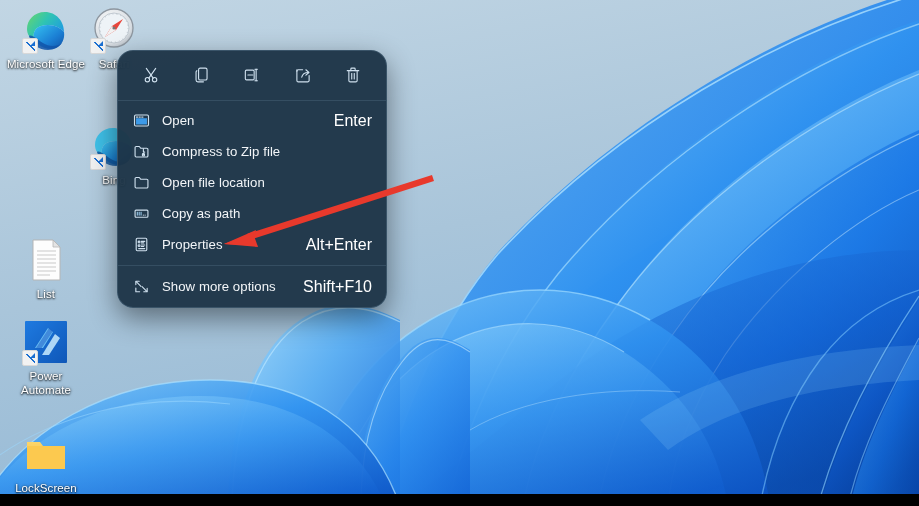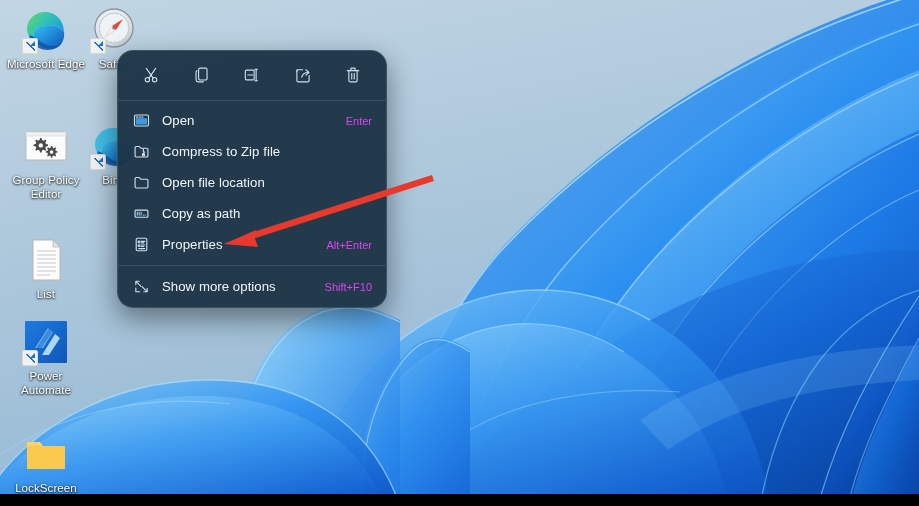--- a/index.html
+++ b/index.html
@@ -117,22 +117,22 @@
     flex: 0 0 22px;
     display: flex;
     align-items: center;
     justify-content: center;
     margin-right: 10px;
   }
   .mi-icon svg { display: block; }
   .mi-label { flex: 1 1 auto; letter-spacing: .05px; }
   .mi-accel {
     flex: 0 0 auto;
-    color: #d946ef;
-    font-size: 11px;
+    color: #ffffff;
+    font-size: 16px;
     padding-left: 12px;
   }
   .menu-sep {
     height: 1px;
     background: rgba(140,170,195,0.18);
     margin: 5px 0 5px 0;
   }
 
   
   #annotation {
@@ -273,35 +273,20 @@
         <polygon points="15,31 22,20 26,24" fill="#f2f2f2"></polygon>
         <circle cx="24" cy="22" r="1.6" fill="#777"></circle>
       </svg>
       <span class="shortcut-badge">
           <i class="arrowhead"></i>
         </span>
     </div>
     <span class="label">Safari</span>
   </div>
 
-  <div class="desk-icon" style="left:4px;  top:122px;">
-    <div class="glyph">
-      <svg width="48" height="48" viewBox="0 0 48 48" xmlns="http://www.w3.org/2000/svg">
-        <rect x="4" y="10" width="40" height="28" rx="1.5" fill="#fcfcfc" stroke="#b9b9b9" stroke-width="1"></rect>
-        <rect x="4" y="10" width="40" height="4" fill="#f0f0f0" stroke="#d2d2d2" stroke-width="0.6"></rect>
-        <g fill="#4a4a4a">
-          <path d="M18 16 l1.6 0 .4 2 1.6 .7 1.7-1.1 1.1 1.1-1.1 1.7 .7 1.6 2 .4 0 1.6-2 .4-.7 1.6 1.1 1.7-1.1 1.1-1.7-1.1-1.6 .7-.4 2-1.6 0-.4-2-1.6-.7-1.7 1.1-1.1-1.1 1.1-1.7-.7-1.6-2-.4 0-1.6 2-.4 .7-1.6-1.1-1.7 1.1-1.1 1.7 1.1 1.6-.7z"></path>
-          <circle cx="18.8" cy="23.4" r="2.2" fill="#fcfcfc"></circle>
-          <path d="M29 24 l1.3 0 .3 1.6 1.3 .6 1.4-.9 .9 .9-.9 1.4 .6 1.3 1.6 .3 0 1.3-1.6 .3-.6 1.3 .9 1.4-.9 .9-1.4-.9-1.3 .6-.3 1.6-1.3 0-.3-1.6-1.3-.6-1.4 .9-.9-.9 .9-1.4-.6-1.3-1.6-.3 0-1.3 1.6-.3 .6-1.3-.9-1.4 .9-.9 1.4 .9 1.3-.6z"></path>
-          <circle cx="29.6" cy="30.1" r="1.8" fill="#fcfcfc"></circle>
-        </g>
-      </svg>
-    </div>
-    <span class="label">Group Policy Editor</span>
-  </div>
 
   <div class="desk-icon" style="left:72px; top:122px;">
     <div class="glyph">
       <svg width="48" height="48" viewBox="0 0 48 48" xmlns="http://www.w3.org/2000/svg">
         <defs>
           <linearGradient id="bg1" x1="0" y1="0" x2="1" y2="1">
             <stop offset="0" stop-color="#3ec5f0"></stop>
               <stop offset="0.6" stop-color="#1a7ed0"></stop>
               <stop offset="1" stop-color="#11579f"></stop>
           </linearGradient>

